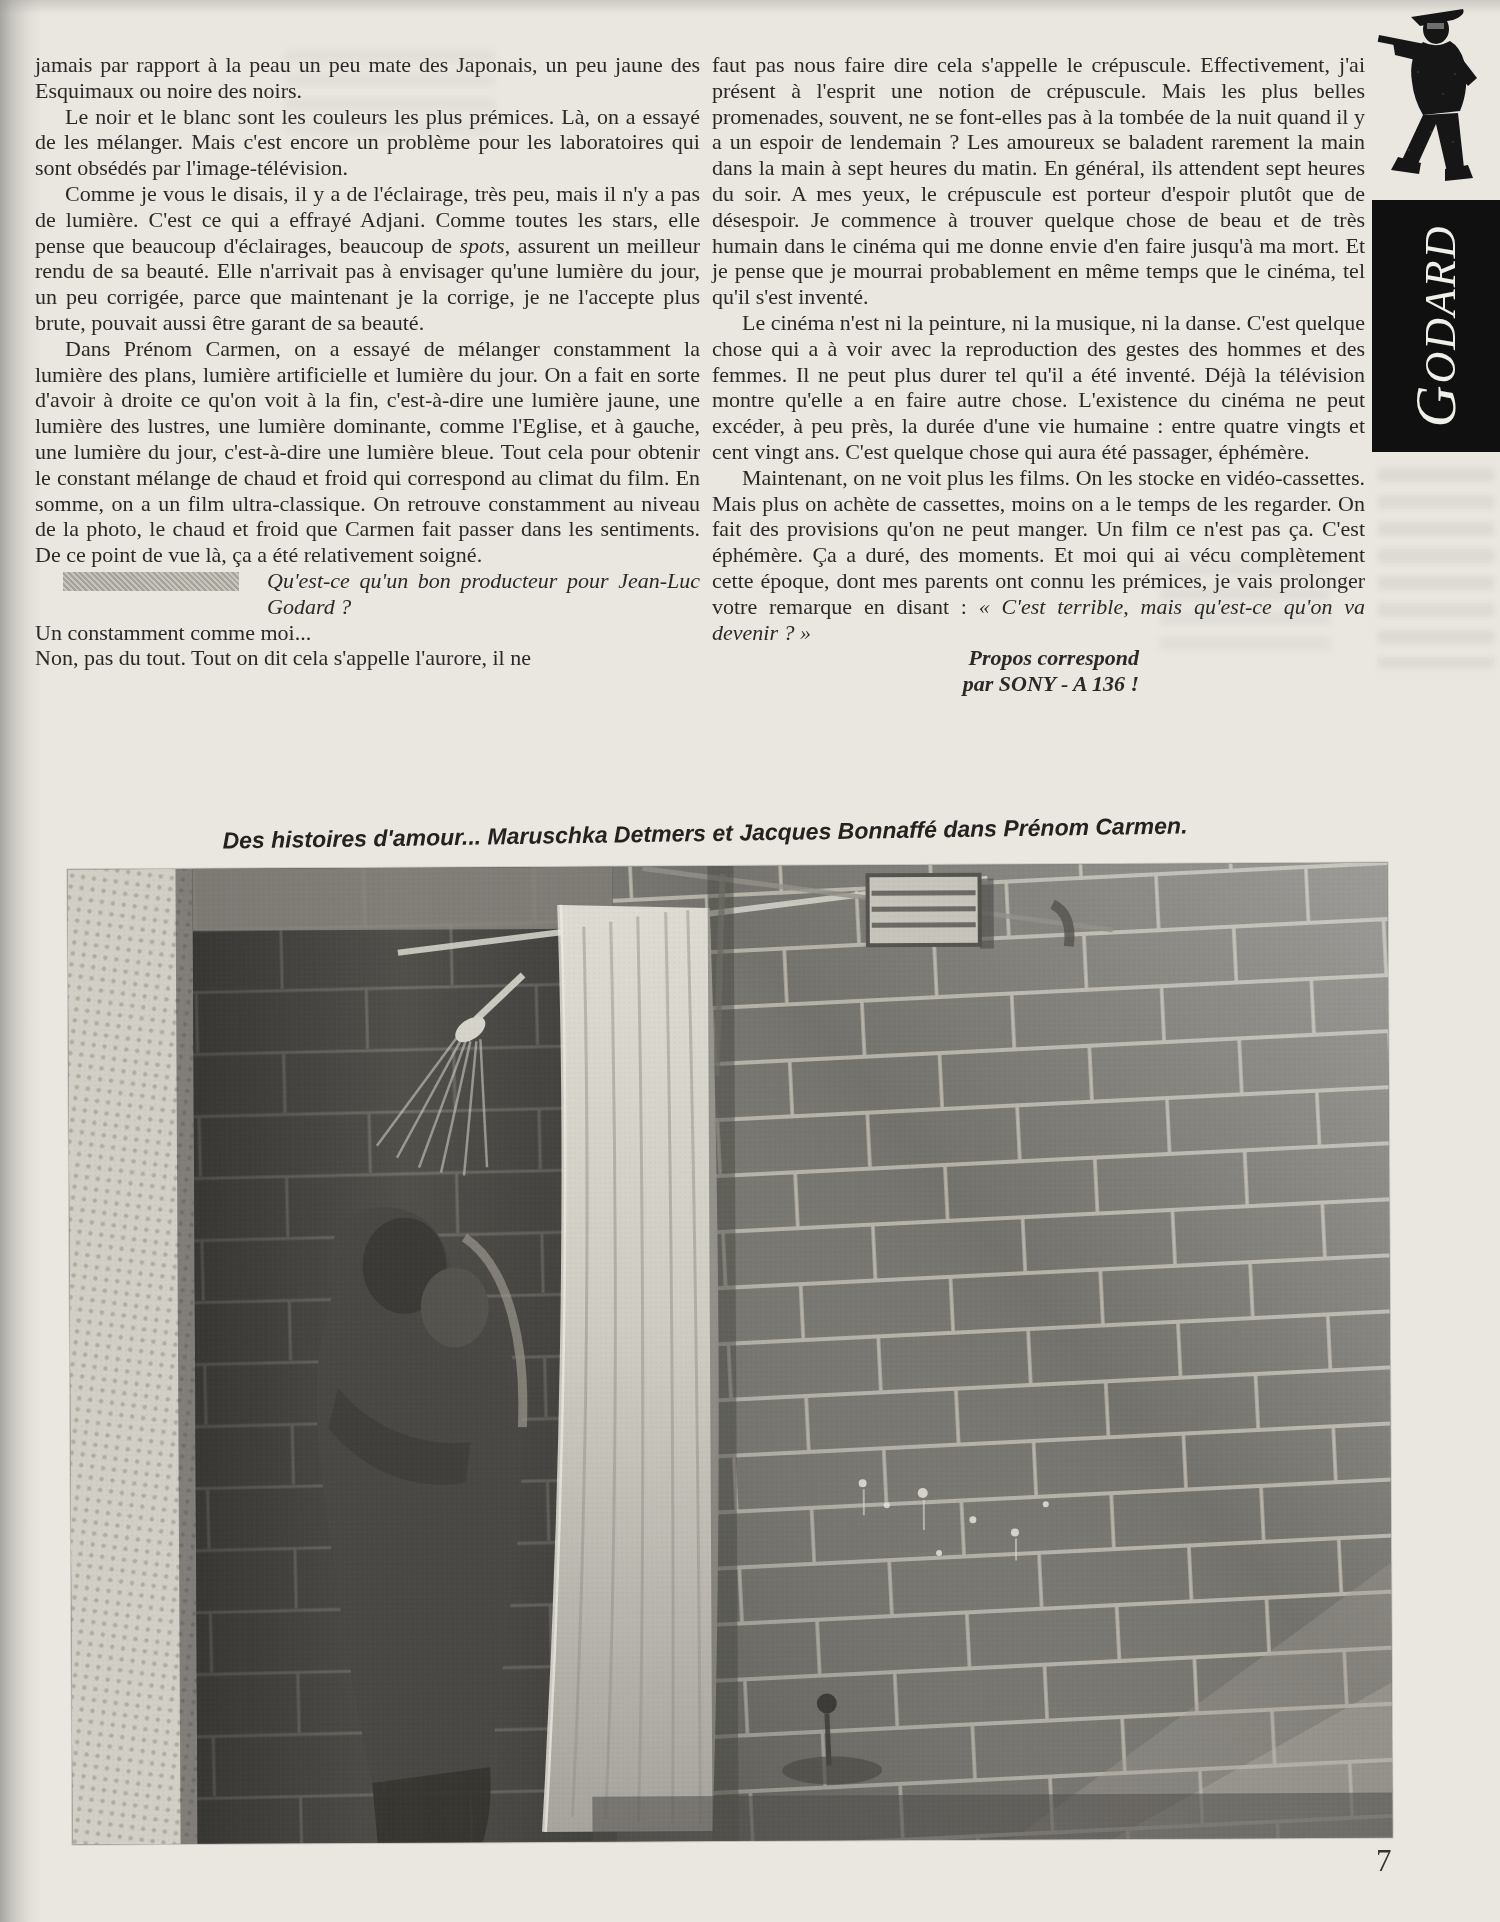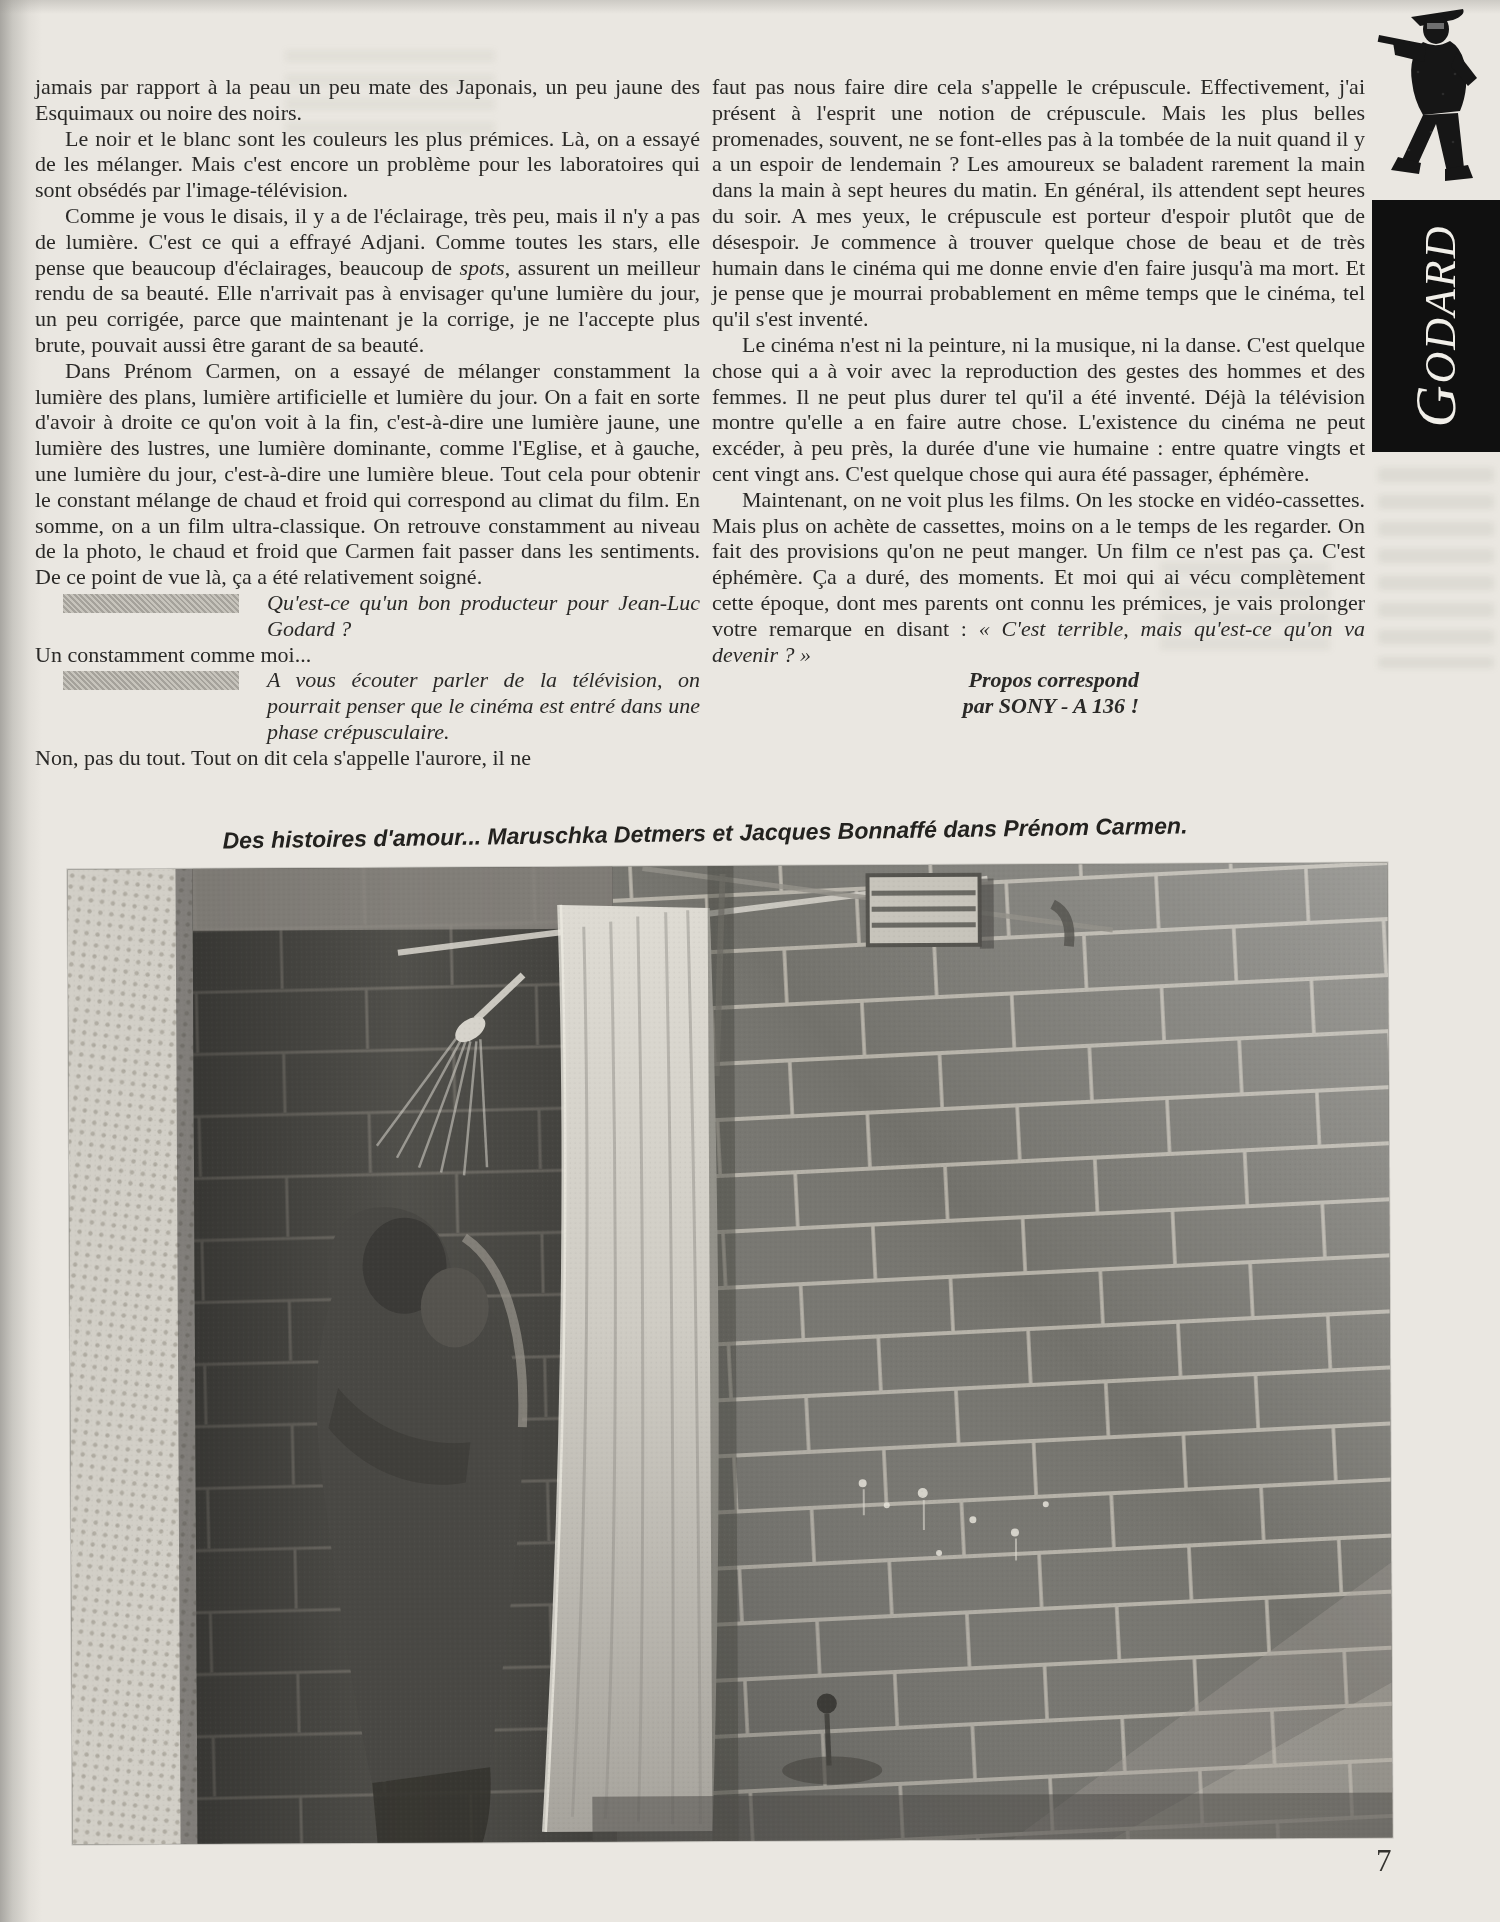--- a/index.html
+++ b/index.html
@@ -23,21 +23,21 @@
   .ghost{position:absolute;filter:blur(3px);pointer-events:none;}
   .g1{left:285px;top:50px;width:210px;height:95px;
       background:repeating-linear-gradient(180deg,rgba(120,125,105,.07) 0 12px,transparent 12px 24px);}
   .g2{left:1378px;top:468px;width:116px;height:200px;
       background:repeating-linear-gradient(180deg,rgba(105,112,95,.10) 0 14px,transparent 14px 27px);}
   .g3{left:1160px;top:562px;width:170px;height:100px;
       background:repeating-linear-gradient(180deg,rgba(110,118,100,.08) 0 13px,transparent 13px 25px);}
 
   
   .col{
-    position:absolute;top:74px;
+    position:absolute;top:52px;
     font-size:22px;line-height:25.8px;
     color:#2a2927;text-align:justify;
   }
   .col1{left:35px;width:665px;}
   .col2{left:712px;width:653px;}
   .col p{margin:0;}
   .indent{text-indent:30px;}
   .it{font-style:italic;}
   .b{font-weight:normal;}
   .question{position:relative;padding-left:232px;font-style:italic;}
@@ -128,21 +128,20 @@
     <span class="tab-text">GODARD</span>
   </div>
 
   <div class="col col1">
     <p>jamais par rapport à la peau un peu mate des Japonais, un peu jaune des Esquimaux ou noire des noirs.</p>
     <p class="indent">Le noir et le blanc sont les couleurs les plus prémices. Là, on a essayé de les mélanger. Mais c'est encore un problème pour les laboratoires qui sont obsédés par l'image-télévision.</p>
     <p class="indent"><span>Comme je vous le disais, il y a de l'éclairage, très peu, mais il n'y a pas de lumière. C'est ce qui a effrayé Adjani. Comme toutes les stars, elle pense que beaucoup d'éclairages, beaucoup de </span><span class="it">spots</span><span>, assurent un meilleur rendu de sa beauté. Elle n'arrivait pas à envisager qu'une lumière du jour, un peu corrigée, parce que maintenant je la corrige, je ne l'accepte plus brute, pouvait aussi être garant de sa beauté.</span></p>
     <p class="indent"><span>Dans </span><span class="b">Prénom Carmen</span><span>, on a essayé de mélanger constamment la lumière des plans, lumière artificielle et lumière du jour. On a fait en sorte d'avoir à droite ce qu'on voit à la fin, c'est-à-dire une lumière jaune, une lumière des lustres, une lumière dominante, comme l'Eglise, et à gauche, une lumière du jour, c'est-à-dire une lumière bleue. Tout cela pour obtenir le constant mélange de chaud et froid qui correspond au climat du film. En somme, on a un film ultra-classique. On retrouve constamment au niveau de la photo, le chaud et froid que Carmen fait passer dans les sentiments. De ce point de vue là, ça a été relativement soigné.</span></p>
     <p class="question"><span class="redact"></span><span>Qu'est-ce qu'un bon producteur pour Jean-Luc Godard ?</span></p>
     <p>Un constamment comme moi...</p>
-    <p class="question"><span class="redact"></span><span>A vous écouter parler de la télévision, on pourrait penser que le cinéma est entré dans une phase crépusculaire.</span></p>
     <p>Non, pas du tout. Tout on dit cela s'appelle l'aurore, il ne</p>
   </div>
 
   <div class="col col2">
     <p>faut pas nous faire dire cela s'appelle le crépuscule. Effectivement, j'ai présent à l'esprit une notion de crépuscule. Mais les plus belles promenades, souvent, ne se font-elles pas à la tombée de la nuit quand il y a un espoir de lendemain ? Les amoureux se baladent rarement la main dans la main à sept heures du matin. En général, ils attendent sept heures du soir. A mes yeux, le crépuscule est porteur d'espoir plutôt que de désespoir. Je commence à trouver quelque chose de beau et de très humain dans le cinéma qui me donne envie d'en faire jusqu'à ma mort. Et je pense que je mourrai probablement en même temps que le cinéma, tel qu'il s'est inventé.</p>
     <p class="indent">Le cinéma n'est ni la peinture, ni la musique, ni la danse. C'est quelque chose qui a à voir avec la reproduction des gestes des hommes et des femmes. Il ne peut plus durer tel qu'il a été inventé. Déjà la télévision montre qu'elle a en faire autre chose. L'existence du cinéma ne peut excéder, à peu près, la durée d'une vie humaine : entre quatre vingts et cent vingt ans. C'est quelque chose qui aura été passager, éphémère.</p>
     <p class="indent"><span>Maintenant, on ne voit plus les films. On les stocke en vidéo-cassettes. Mais plus on achète de cassettes, moins on a le temps de les regarder. On fait des provisions qu'on ne peut manger. Un film ce n'est pas ça. C'est éphémère. Ça a duré, des moments. Et moi qui ai vécu complètement cette époque, dont mes parents ont connu les prémices, je vais prolonger votre remarque en disant : </span><span class="it">« C'est terrible, mais qu'est-ce qu'on va devenir ? »</span></p>
     <p class="signoff">
         <span>Propos correspond</span>
         <span>par SONY - A 136 !</span>

